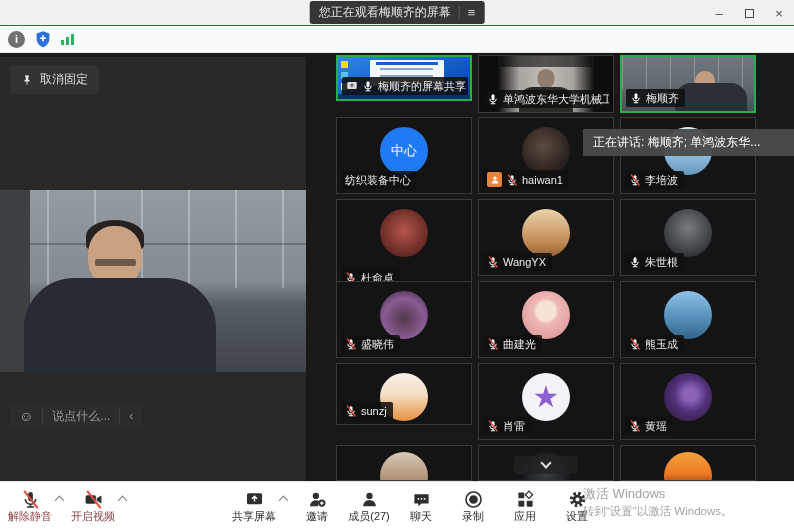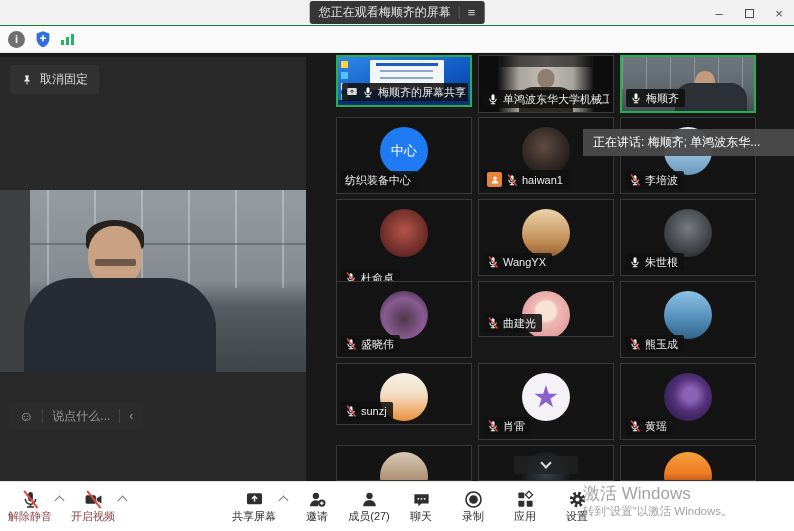--- a/index.html
+++ b/index.html
@@ -119,21 +119,21 @@
   .toolbar{position:absolute;left:0;right:0;bottom:0;height:50px;background:#fff;border-top:1px solid #e4e4e4}
   .tb-group-left{position:absolute;left:4px;top:0;height:50px;display:flex;align-items:center}
   .tb-group-center{position:absolute;left:228px;top:0;height:50px;display:flex;align-items:center}
   .tb-item{display:flex;flex-direction:column;align-items:center;justify-content:center;gap:0;width:52px;cursor:pointer}
   .tb-item svg{width:19px;height:19px;color:#2f2f2f}
   .tb-item .lbl{font-size:11px;color:#2e2e2e;white-space:nowrap}
   .tb-item.red .lbl{color:#8d4040}
   .caret-up{width:7px;height:7px;border-left:1.5px solid #7a7a7a;border-top:1.5px solid #7a7a7a;transform:rotate(45deg);
     margin:0 4px 14px 0;cursor:pointer}
   .watermark{position:absolute;left:583px;top:2px;color:#a3a3a3;z-index:1}
-  .wm1{font-size:17px;line-height:20px}
+  .wm1{font-size:13px;line-height:20px}
   .wm2{font-size:11.5px;line-height:15px}
   .leave-btn{position:absolute;right:17px;top:13px;border:1px solid #e0443f;color:#e0443f;background:#fff;font-size:12px;
     padding:3px 10px;border-radius:2px;z-index:2;cursor:pointer}
 </style>
 </head>
 <body>
 
 <svg width="0" height="0" style="position:absolute" aria-hidden="true">
   <defs>
     <symbol id="i-mic" viewBox="0 0 24 24">
@@ -261,21 +261,21 @@
       <span class="chat-div"></span>
       <span>说点什么...</span>
       <span class="chat-div"></span>
       <span class="chat-collapse">‹</span>
     </div>
     <span class="panel-handle">›</span>
   </div>
 
   <div class="grid">
 
-    <div class="tile green" style="left:0;top:2px;height:52px">
+    <div class="tile green" style="left:0;top:2px;height:46px">
       <div class="v-screen">
         <div class="strip"></div>
           <div class="win"></div>
           <div class="taskbar"></div>
       </div>
       <div class="label">
         <svg class="lbl-ic">
             <use href="#i-share-light"></use>
           </svg>
         <svg class="lbl-ic">
@@ -378,21 +378,21 @@
     <div class="tile" style="left:0;top:228px;height:77px">
       <div class="avatar av-sheng"></div>
       <div class="label">
         <svg class="lbl-ic">
             <use href="#i-mic"></use>
             <use href="#i-slash"></use>
           </svg>
         <span>盛晓伟</span>
       </div>
     </div>
-    <div class="tile" style="left:142px;top:228px;height:56px">
+    <div class="tile" style="left:142px;top:228px;height:77px">
       <div class="avatar av-qu"></div>
       <div class="label">
         <svg class="lbl-ic">
             <use href="#i-mic"></use>
             <use href="#i-slash"></use>
           </svg>
         <span>曲建光</span>
       </div>
     </div>
     <div class="tile" style="left:284px;top:228px;height:77px">

